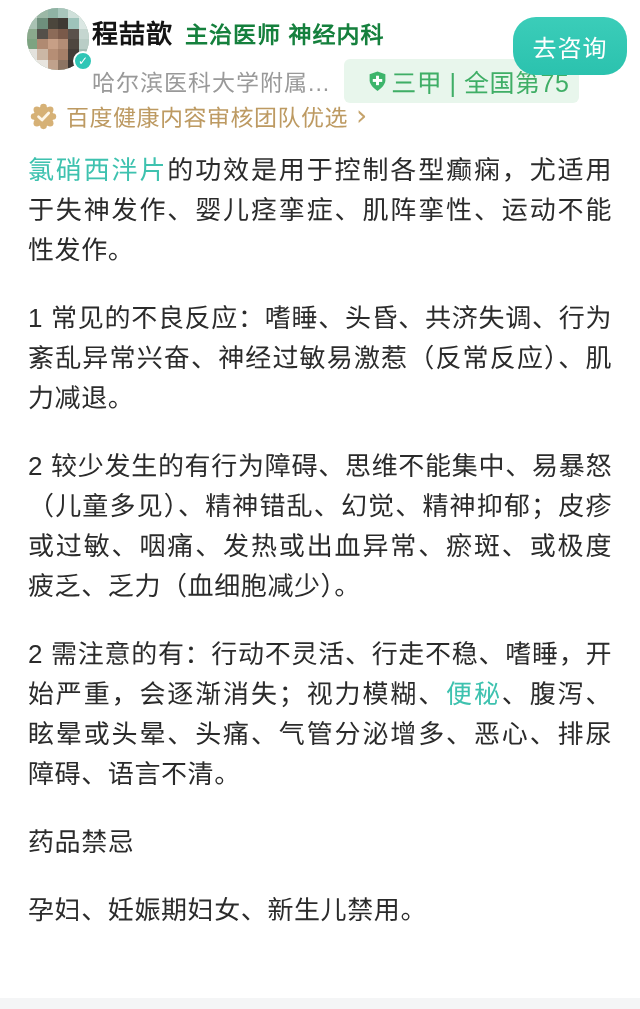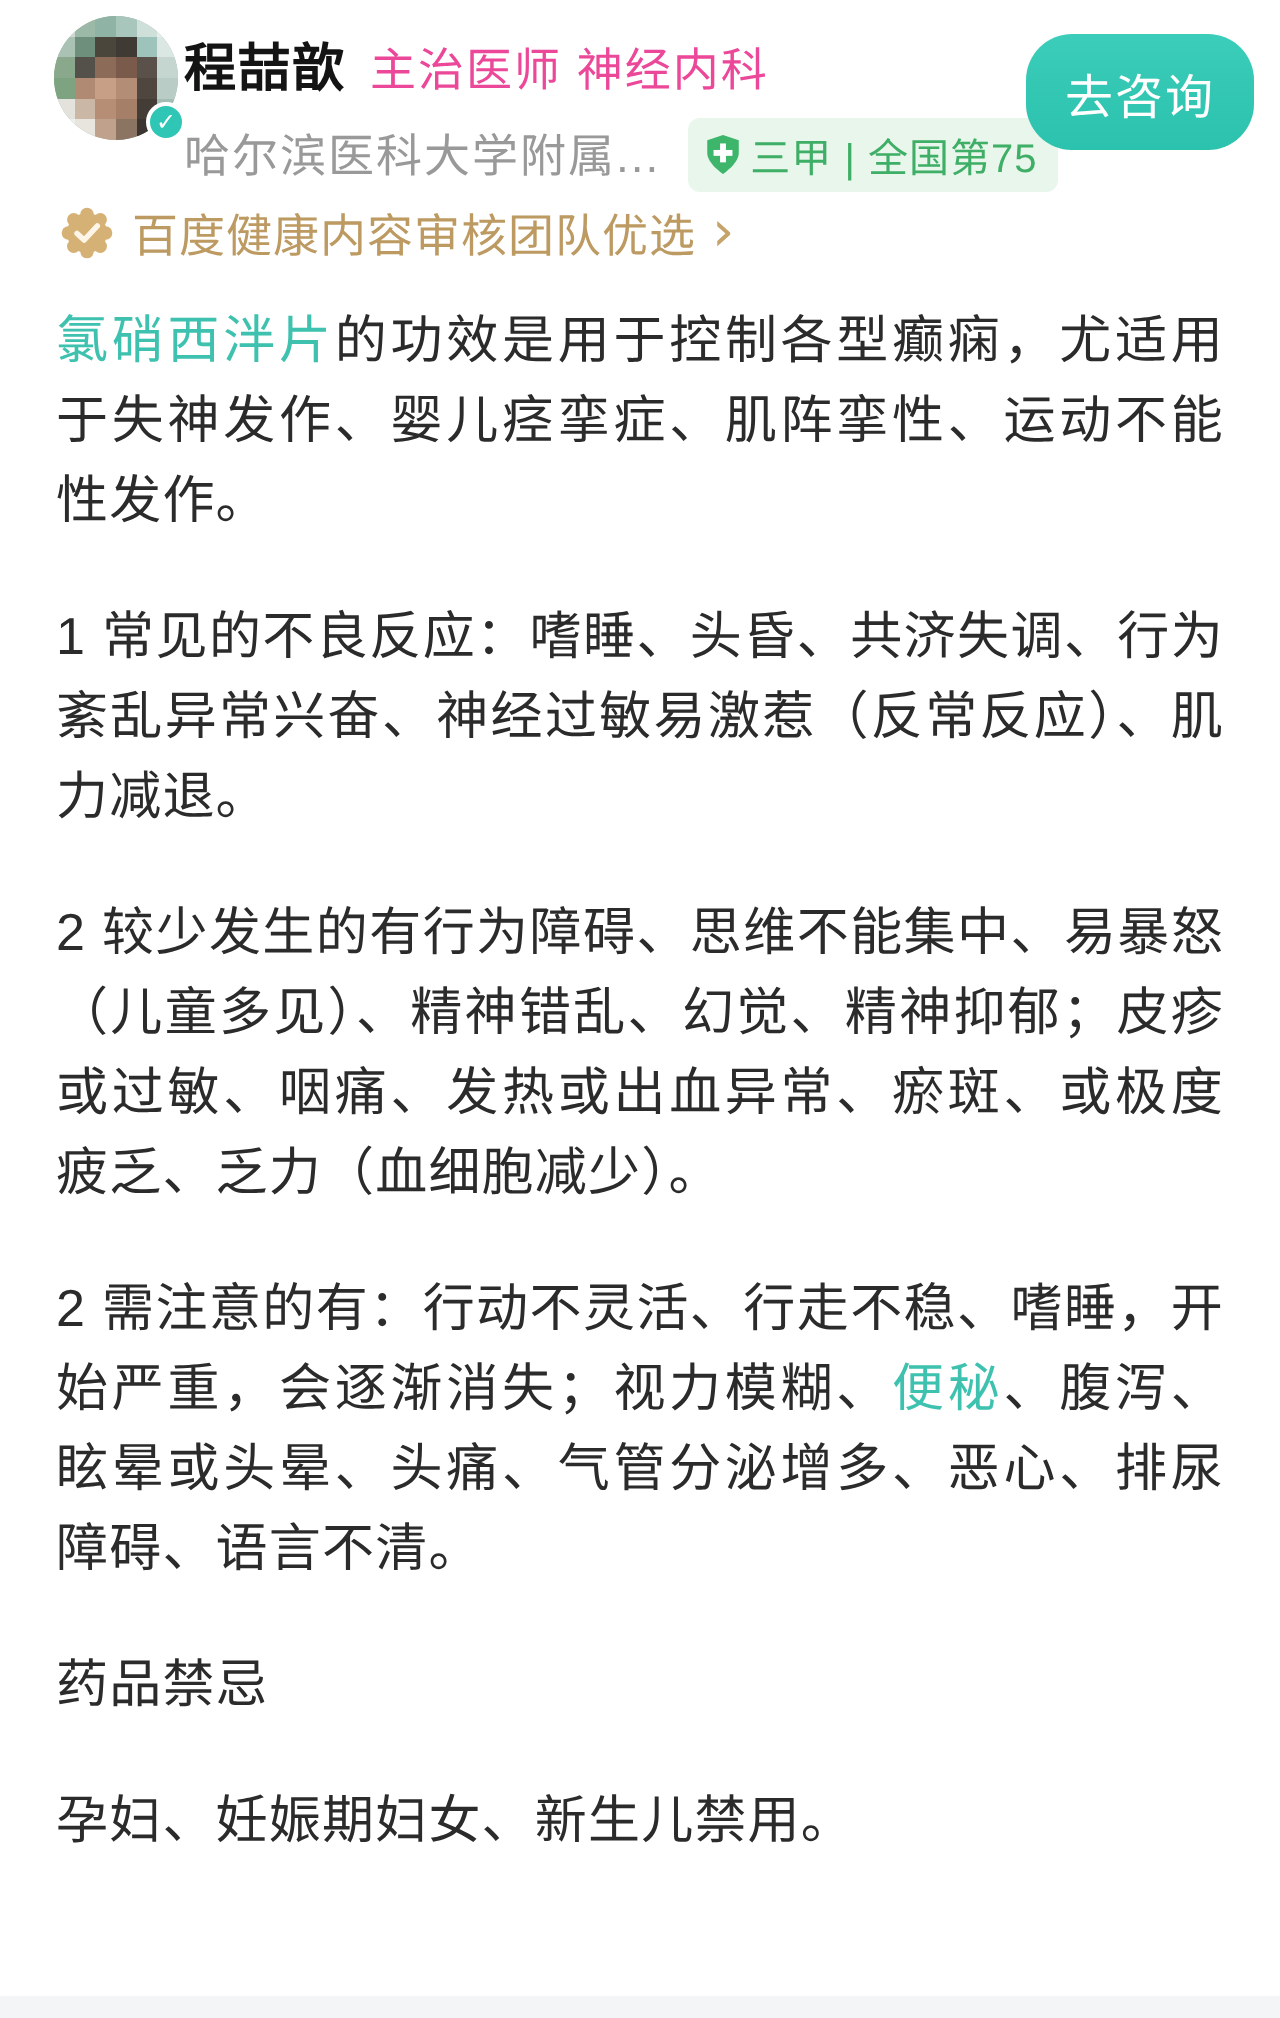--- a/index.html
+++ b/index.html
@@ -19,27 +19,27 @@
   .avatar-wrap svg { display:block; width:62px; height:62px; }
   .verify {
     position:absolute; left:73px; top:51px; width:20px; height:20px;
     border-radius:50%; background:#2fc6b6; border:2px solid #ffffff;
     color:#ffffff; font-size:12px; line-height:16px; text-align:center;
     font-weight:bold; z-index:2;
   }
   .info { position:absolute; left:92px; top:13px; }
   .line1 { display:flex; align-items:baseline; white-space:nowrap; }
   .doc-name { font-size:26px; font-weight:700; color:#141414; letter-spacing:1px; }
-  .doc-title { font-size:23px; color:#ec4899; margin-left:12px; letter-spacing:1px; }
-  .line2 { display:flex; margin-top:9px; white-space:nowrap; }
+  .doc-title { font-size:23px; color:#15803d; margin-left:12px; letter-spacing:1px;font-weight:bold; }
+  .line2 { display:flex; align-items:center; margin-top:9px; white-space:nowrap; }
   .hospital { font-size:23px; color:#999999; letter-spacing:1px; }
   .rank-badge {
     display:inline-flex; align-items:center; margin-left:14px;
-    background:#e8f6ec; border-radius:6px; padding:4px 10px 4px 8px;
-    font-size:20px; color:#3fae66; letter-spacing:0.5px;
+    background:#e8f6ec; border-radius:6px; padding:4px 10px 4px 24px;
+    font-size:25px; color:#3fae66; letter-spacing:0.5px;
   }
   .rank-badge svg { margin-right:4px; display:block; }
   .consult {
     position:absolute; right:13px; top:17px; width:114px; height:58px;
     border:none; border-radius:23px; cursor:pointer;
     background:linear-gradient(180deg,#3bcdb9 0%,#2bc2ae 100%);
     color:#ffffff; font-size:24px; letter-spacing:1px;
     font-family:inherit;
   }
 

